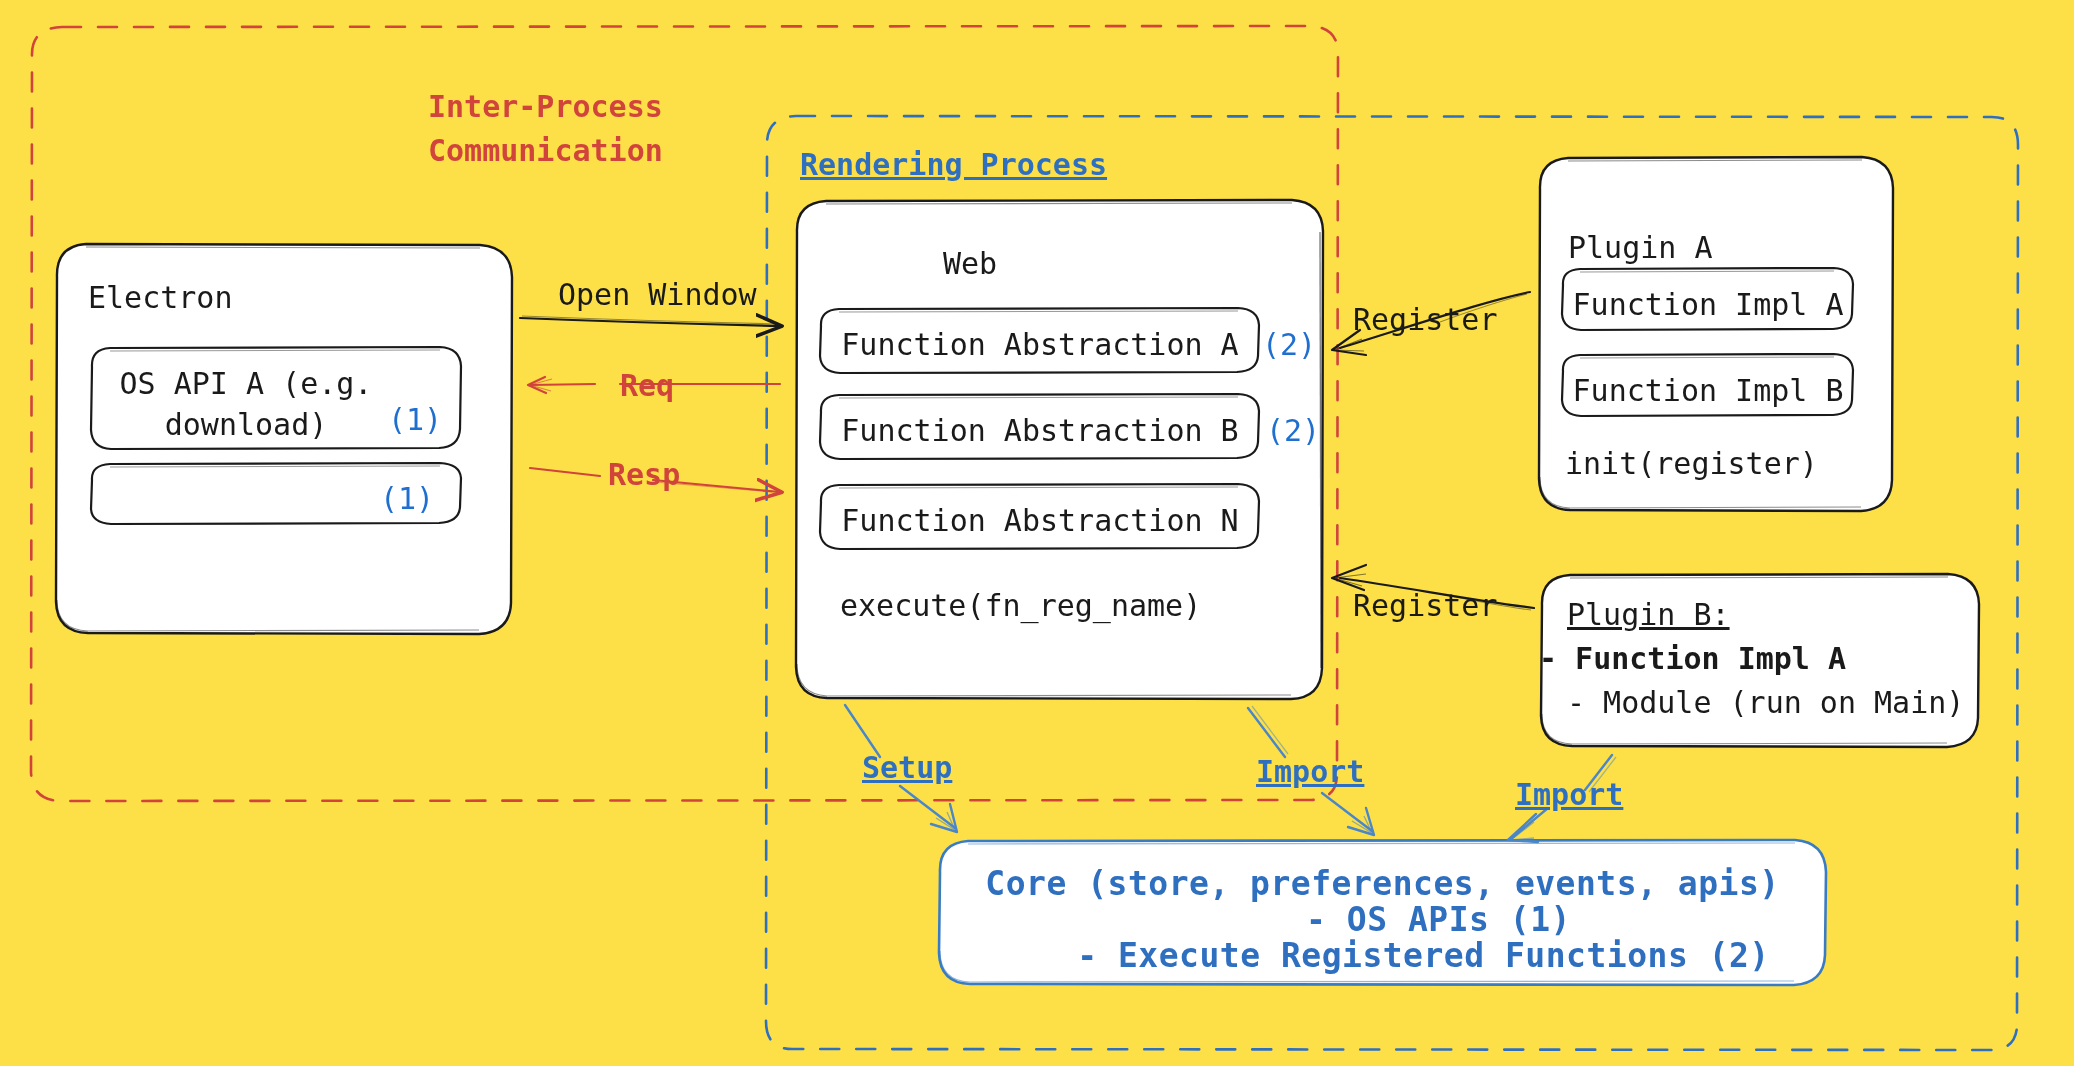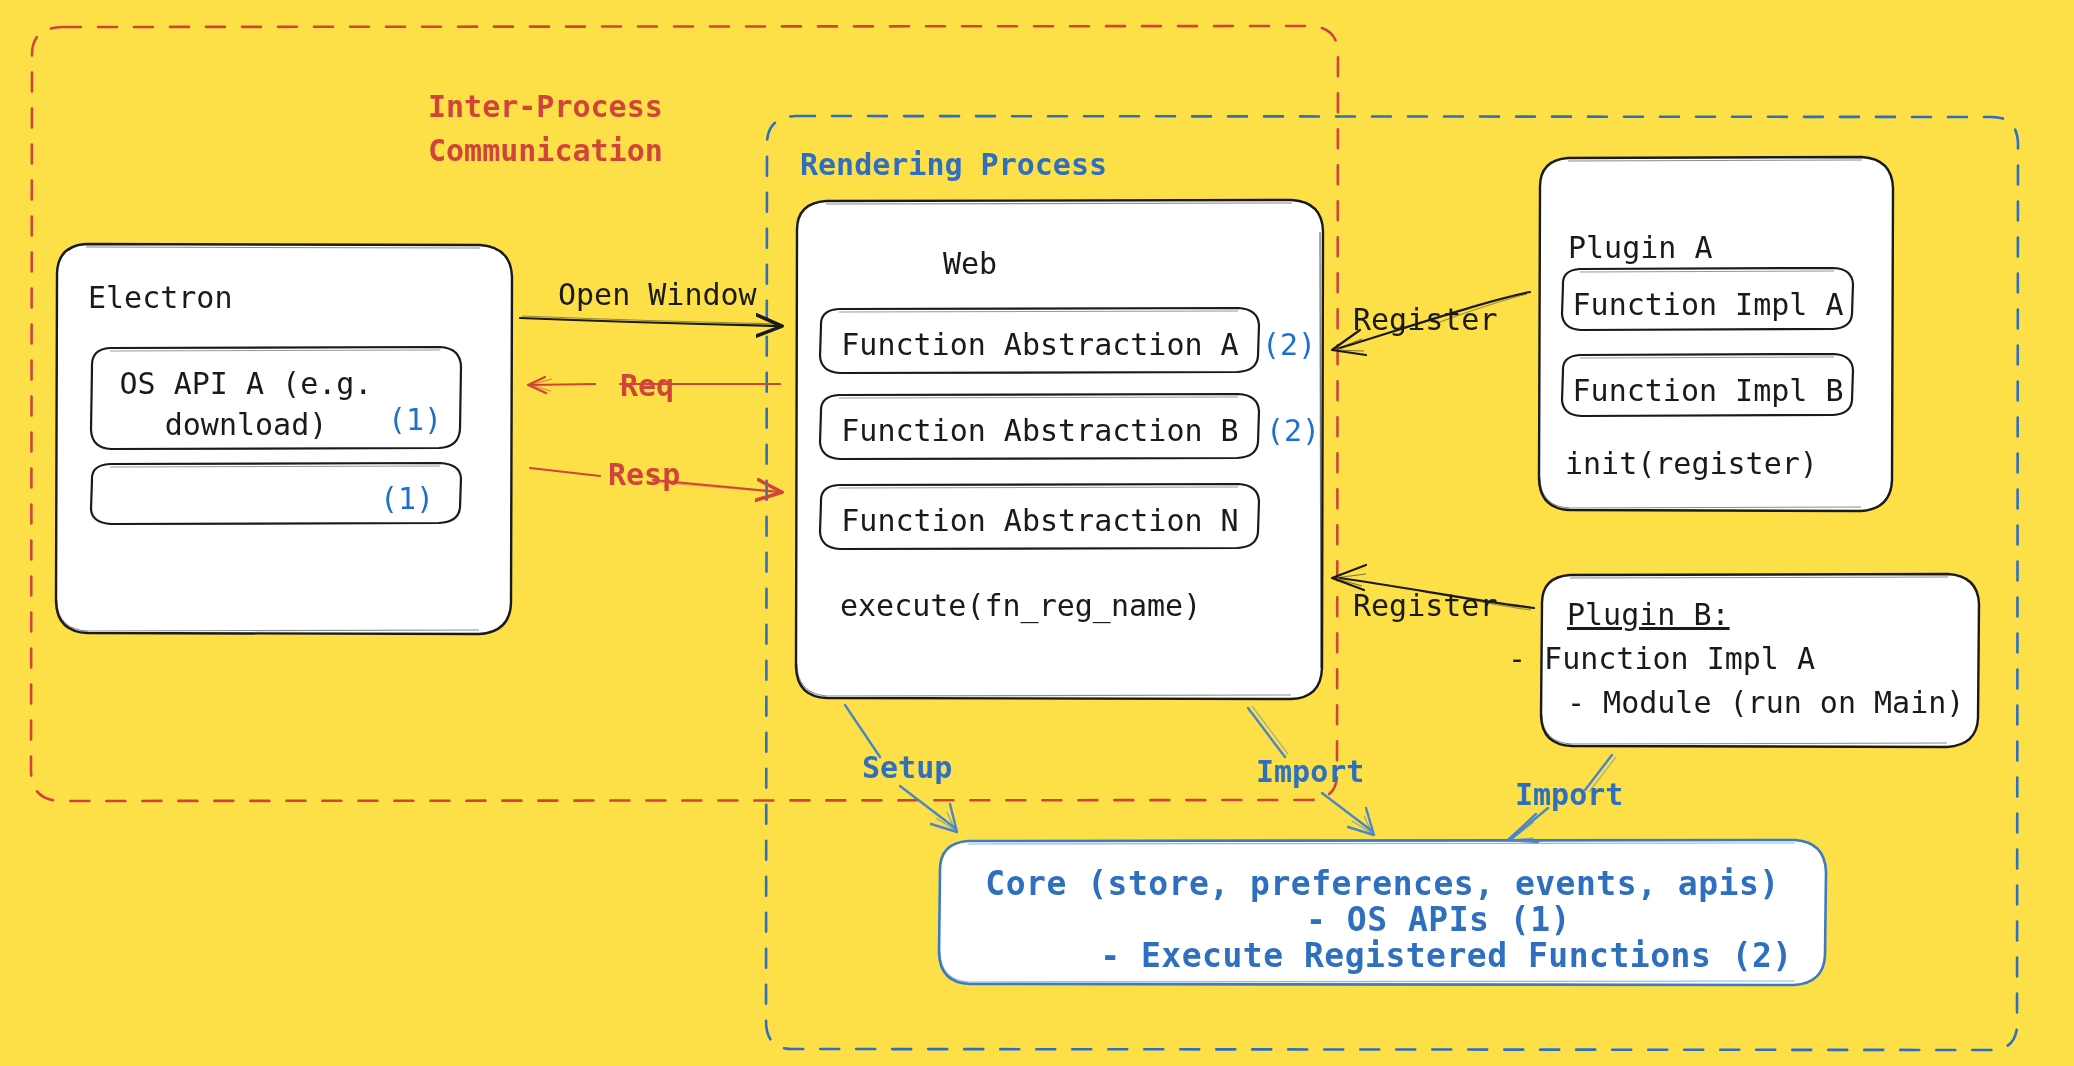--- a/index.html
+++ b/index.html
@@ -24,21 +24,21 @@
   }
   .lbl {
     position: absolute;
     font-family: "DejaVu Sans Mono", "Liberation Mono", monospace;
     white-space: pre;
     line-height: 1.35;
     color: #1a1a1a;
   }
   .lbl.center { text-align: center; }
   .red  { color: #d0443c; }
-  .blue { color: #2f6fc0; }
+  .blue { color: #2f6fc0; text-decoration: underline; }
   .t-group  { font-size: 30px; }
   .t-box    { font-size: 30px; }
   .t-inner  { font-size: 30px; }
   .t-edge   { font-size: 30px; }
   .t-mark   { font-size: 30px; }
   .t-core   { font-size: 33px; letter-spacing: 0.5px; }
   .core-txt {
     color: #2f6fc0;
     font-weight: bold;
     text-align: center;
@@ -215,26 +215,26 @@
 
   <div class="lbl t-box" style="left:1568px; top:228px;">Plugin A</div>
 
   <div class="lbl t-inner center" style="left:1567px; top:285px; width:282px;">Function Impl A</div>
 
   <div class="lbl t-inner center" style="left:1567px; top:371px; width:282px;">Function Impl B</div>
 
   <div class="lbl t-inner" style="left:1565px; top:444px;">init(register)</div>
 
   <div class="lbl t-inner" style="left:1567px; top:595px;text-decoration:underline;">Plugin B:</div>
-  <div class="lbl t-inner" style="left:1508px; top:639px;">- Function Impl A</div>
+  <div class="lbl t-inner" style="left:1539px; top:639px;font-weight:bold;">- Function Impl A</div>
   <div class="lbl t-inner" style="left:1567px; top:683px;">- Module (run on Main)</div>
 
   <div class="lbl t-core core-txt" style="left:939px; top:862px; width:887px;">Core (store, preferences, events, apis)</div>
   <div class="lbl t-core core-txt" style="left:939px; top:898px; width:999px;">- OS APIs (1)</div>
-  <div class="lbl t-core core-txt" style="left:939px; top:934px; width:1015px;">- Execute Registered Functions (2)</div>
+  <div class="lbl t-core core-txt" style="left:916px; top:934px; width:1015px;">- Execute Registered Functions (2)</div>
 
   <div class="lbl t-edge" style="left:558px; top:275px;">Open Window</div>
 
   <div class="lbl t-edge red bold" style="left:620px; top:366px;">Req</div>
 
   <div class="lbl t-edge red bold" style="left:608px; top:455px;">Resp</div>
 
   <div class="lbl t-edge" style="left:1353px; top:300px;">Register</div>
 
   <div class="lbl t-edge" style="left:1353px; top:586px;">Register</div>

